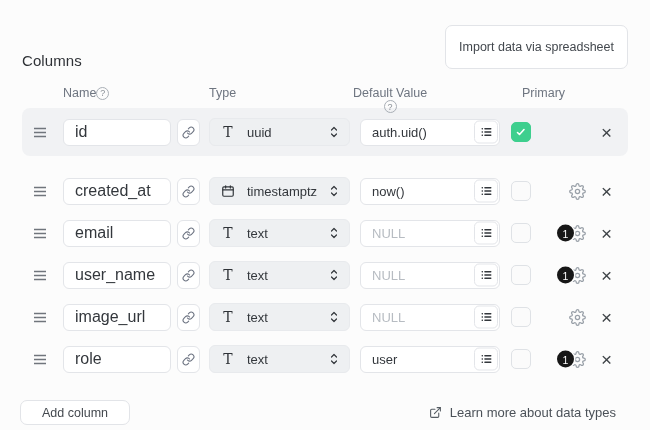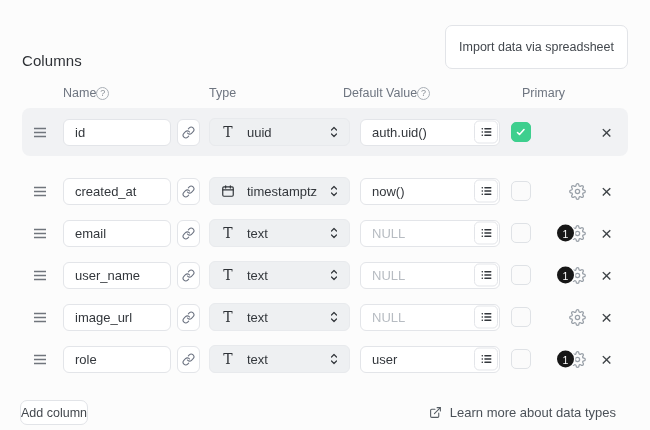--- a/index.html
+++ b/index.html
@@ -13,34 +13,34 @@
   .top-bar { display: flex; justify-content: space-between; align-items: flex-end; padding: 25px 22px 0 22px; }
   .page-title { font-size: 15px; font-weight: 500; color: #2f3237; letter-spacing: .1px; }
   .btn {
     background: #fff; border: 1px solid #e2e4e8; border-radius: 7px;
     font-size: 12.5px; color: #43484e; cursor: pointer;
     font-family: inherit;
   }
   .import-btn { height: 44px; padding: 0 13px; }
   .col-headers { position: relative; height: 16px; margin: 17px 22px 6px 22px; font-size: 12.5px; color: #6e7580; }
   .hd { position: absolute; top: 0; display: flex; align-items: center; }
-  .hd-name { left: 41px; } .hd-type { left: 187px; } .hd-default { left: 321px; } .hd-primary { left: 500px; }
+  .hd-name { left: 41px; } .hd-type { left: 187px; } .hd-default { left: 331px; flex-direction: column; } .hd-primary { left: 500px; }
   .help-circle {
     width: 13px; height: 13px; border: 1px solid #a9afb6; border-radius: 50%;
     font-size: 9px; color: #8a9097; display: inline-flex; align-items: center; justify-content: center;
     cursor: default;
   }
   .rows { margin: 0 22px; }
   .row { display: flex; align-items: center; height: 42px; padding: 0 15px 0 11px; }
   .row.highlighted { height: 48px; background: #f1f2f4; border-radius: 8px; margin-bottom: 14px; }
   .drag { width: 14px; margin-right: 16px; display: flex; align-items: center; cursor: grab; }
   .name-input {
     width: 108px; height: 27px; margin-right: 6px; padding: 0 11px;
     background: #fff; border: 1px solid #e3e5e9; border-radius: 6px;
-    font-size: 13px; color: #33373c; font-family: inherit; outline: none;
+    font-size: 16px; color: #33373c; font-family: inherit; outline: none;
   }
   .fk-btn {
     width: 23px; height: 27px; margin-right: 9px; flex: none;
     background: #fff; border: 1px solid #e3e5e9; border-radius: 6px;
     display: flex; align-items: center; justify-content: center; cursor: pointer;
   }
   .type-select {
     position: relative; width: 141px; height: 28px; margin-right: 10px; flex: none;
     background: #eef0f2; border: 1px solid #e8eaed; border-radius: 6px;
     display: flex; align-items: center; padding: 0 10px; cursor: pointer;
@@ -72,21 +72,21 @@
   .actions { margin-left: auto; display: flex; align-items: center; gap: 13px; }
   .gear-wrap { position: relative; width: 18px; height: 18px; display: flex; align-items: center; justify-content: center; cursor: pointer; }
   .badge {
     position: absolute; left: -12px; top: 50%; transform: translateY(-50%);
     width: 17px; height: 17px; border-radius: 50%; background: #171717; color: #fff;
     font-size: 10.5px; display: flex; align-items: center; justify-content: center;
     box-shadow: 0 0 0 1.5px #fcfcfc;
   }
   .x-btn { background: none; border: none; font-size: 19px; line-height: 1; color: #404549; cursor: pointer; padding: 0 1px; font-family: inherit; }
   .footer { display: flex; justify-content: space-between; align-items: center; margin: 20px 34px 0 20px; }
-  .add-btn { height: 25px; padding: 0 0; }
+  .add-btn { height: 25px; padding: 0 21px; }
   .learn-more { display: flex; align-items: center; gap: 8px; font-size: 13px; color: #4b5158; cursor: pointer; }
 </style>
 </head>
 <body>
 
 <div class="top-bar">
   <div class="page-title">Columns</div>
   <button class="btn import-btn">Import data via spreadsheet</button>
 </div>
 

